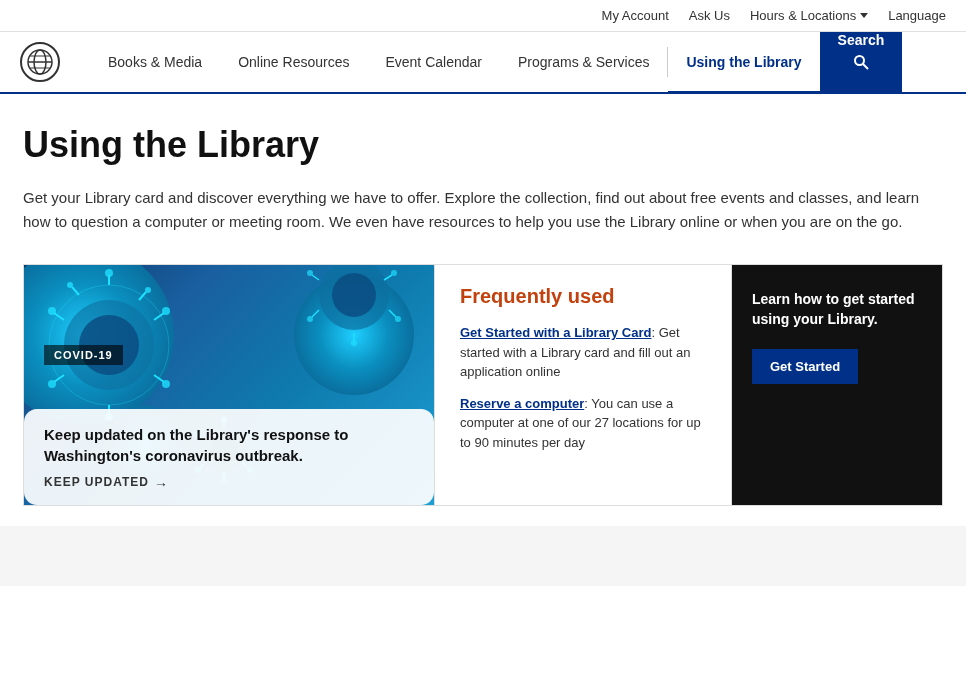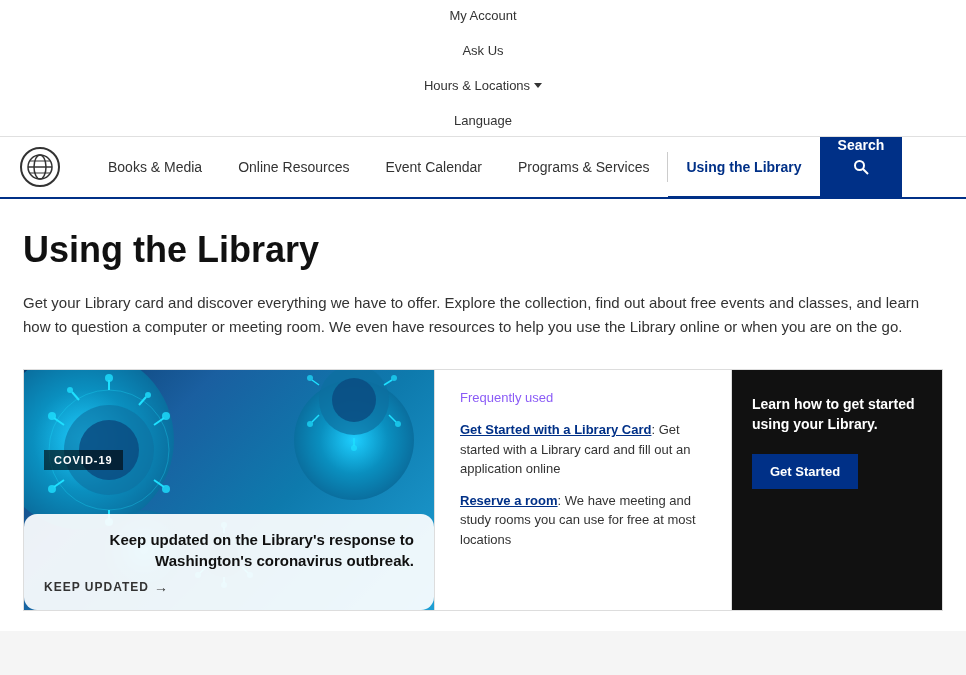--- a/index.html
+++ b/index.html
@@ -6,21 +6,20 @@
     body { font-family: Arial, sans-serif; background: #fff; color: #222; font-size: 14px; }
 
     
     .utility-bar {
       display: flex;
       justify-content: flex-end;
       align-items: center;
       padding: 8px 20px;
       border-bottom: 1px solid #e0e0e0;
       gap: 20px;
-      flex-direction: column;
     }
     .utility-bar a {
       text-decoration: none;
       color: #333;
       font-size: 13px;
     }
     .hours-link {
       display: flex;
       align-items: center;
       gap: 4px;
@@ -139,21 +138,20 @@
       gap: 0;
       border: 1px solid #ddd;
     }
 
     
     .covid-card {
       flex: 0 0 410px;
       position: relative;
       overflow: hidden;
       min-height: 240px;
-      text-align: right;
     }
     .covid-bg {
       position: absolute;
       top: 0; left: 0; right: 0; bottom: 0;
       background: linear-gradient(135deg, #0a3a6b 0%, #1a5fa0 30%, #0e7aad 60%, #1e9fd4 100%);
     }
     
     .virus-blob {
       position: absolute;
       border-radius: 50%;
@@ -205,23 +203,23 @@
     .arrow-right { font-size: 14px; }
 
     
     .freq-card {
       flex: 1;
       padding: 20px 25px;
       border-left: 1px solid #ddd;
       border-right: 1px solid #ddd;
     }
     .freq-title {
-      font-size: 13px;
-      font-weight: normal;
-      color: #8b5cf6;
+      font-size: 20px;
+      font-weight: bold;
+      color: #c2410c;
       margin-bottom: 15px;
     }
     .freq-item {
       margin-bottom: 12px;
       font-size: 13px;
       line-height: 1.5;
       color: #333;
     }
     .freq-link {
       color: #003087;
@@ -382,21 +380,21 @@
         </a>
       </div>
     </div>
 
     <div class="freq-card">
       <div class="freq-title">Frequently used</div>
       <div class="freq-item">
         <span class="freq-link">Get Started with a Library Card</span><span>: Get started with a Library card and fill out an application online</span>
       </div>
       <div class="freq-item">
-        <span class="freq-link">Reserve a room</span><span>: We have meeting and study rooms you can use for free at most locations</span>
+        <span class="freq-link">Reserve a computer</span><span>: You can use a computer at one of our 27 locations for up to 90 minutes per day</span>
       </div>
     </div>
 
     <div class="get-started-card">
       <div class="get-started-title">Learn how to get started using your Library.</div>
       <button class="get-started-btn">Get Started</button>
     </div>
 
   </div>
 </div>

